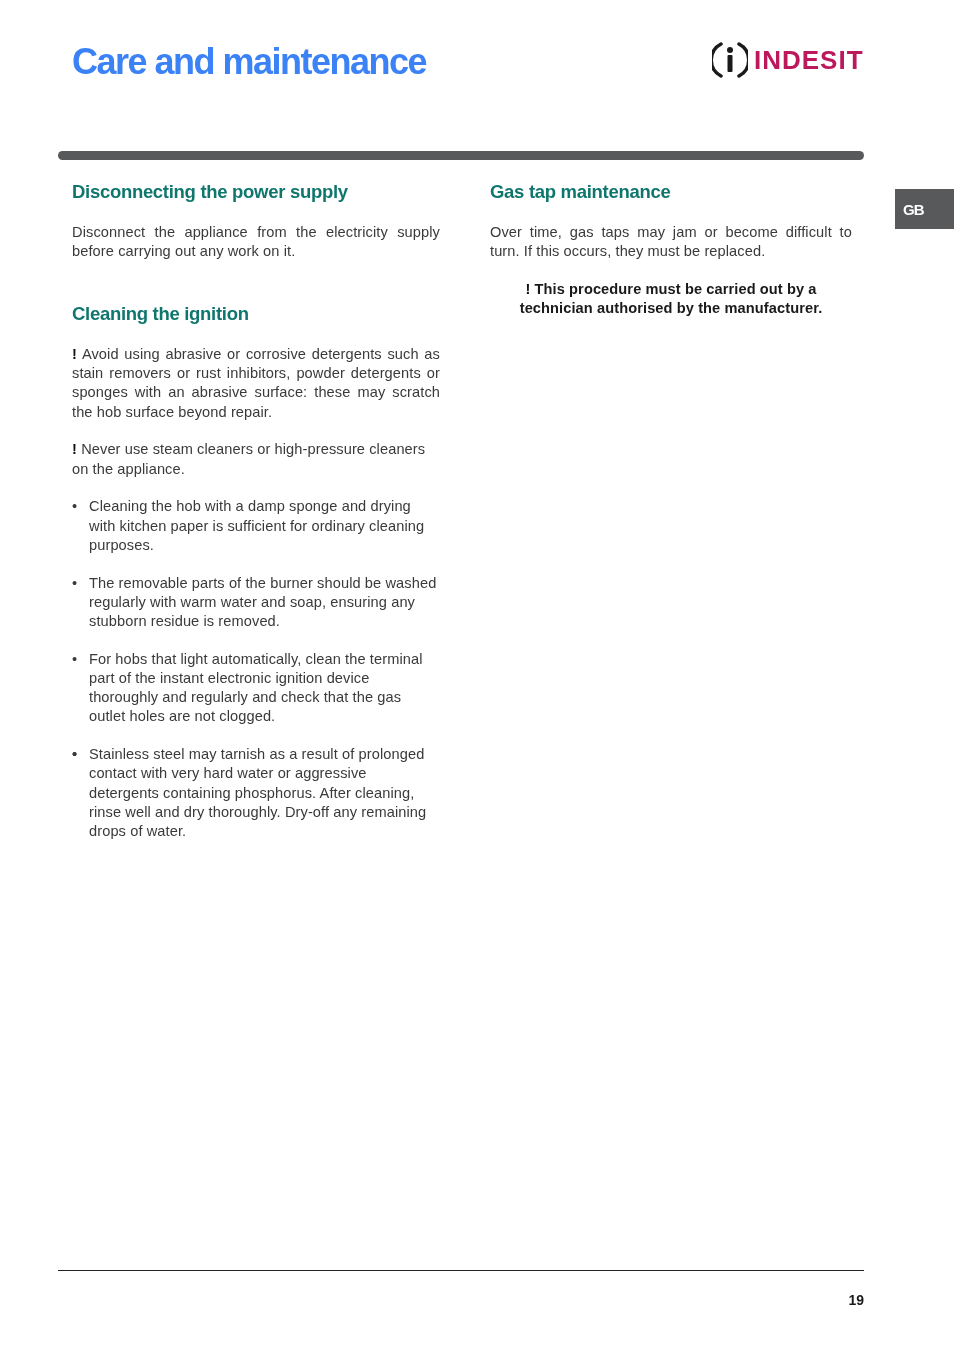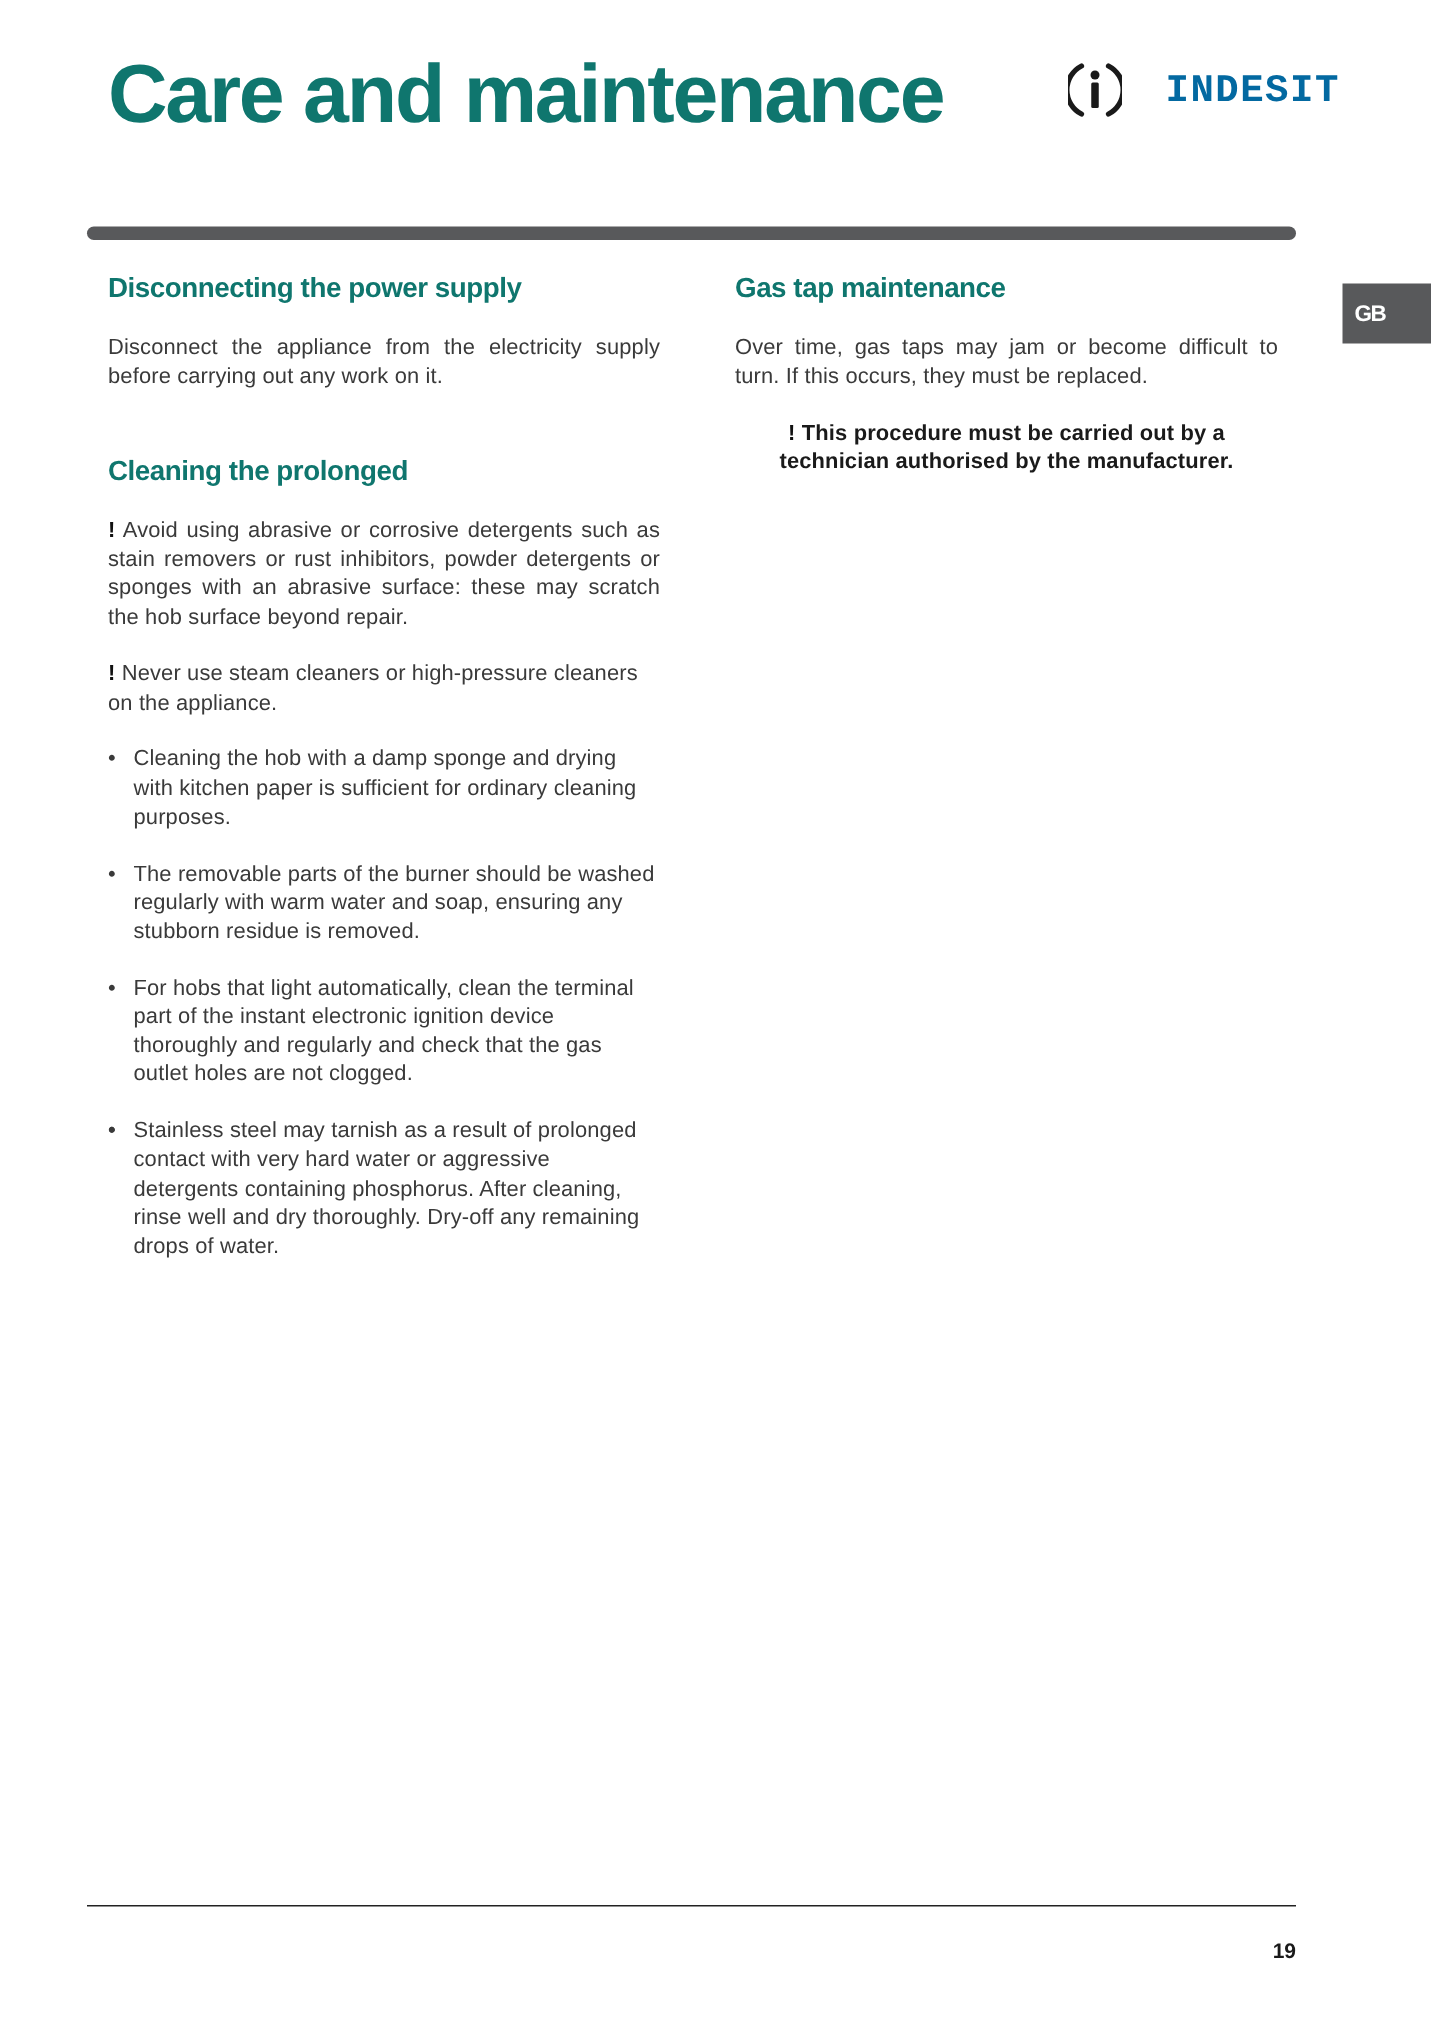--- a/index.html
+++ b/index.html
@@ -2,33 +2,33 @@
 <html><head>
   <meta charset="utf-8">
   <style>
     html, body { margin: 0; padding: 0; background: #ffffff; }
     body {
       width: 954px; height: 1351px; position: relative; overflow: hidden;
       font-family: "Liberation Sans", sans-serif; color: #2a2a2a;
     }
     .title {
       position: absolute; left: 72px; top: 34px;
-      font-size: 55px; font-weight: bold; letter-spacing: -1.5px; color: #0f766e;
+      font-size: 36px; font-weight: bold; letter-spacing: -1.5px; color: #3b82f6;
       margin: 0; line-height: 56px;
     }
     .logo {
       position: absolute; left: 712px; top: 38px; height: 44px;
       display: flex; align-items: center; gap: 6px;
     }
     .logo-mark {
       width: 36px; height: 40px; position: relative;
     }
     .logo-text {
-      font-family: Liberation Mono, monospace; font-weight: bold;
-      font-size: 26px; letter-spacing: 1px; color: #0369a1; line-height: 44px; margin-left: 23px;
+      font-family: Liberation Sans, sans-serif; font-weight: bold;
+      font-size: 26px; letter-spacing: 1px; color: #be185d; line-height: 44px;
     }
     .rule-top {
       position: absolute; left: 58px; top: 151px; width: 806px; height: 9px;
       background: #58595b; border-radius: 5px;
     }
     .lang-tab {
       position: absolute; left: 895px; top: 189px; width: 59px; height: 40px;
       background: #58595b; color: #ffffff; font-weight: bold; font-size: 15px;
       letter-spacing: -1px; display: flex; align-items: center; padding-left: 8px; box-sizing: border-box;
     }
@@ -77,21 +77,21 @@
 
 <div class="lang-tab">GB</div>
 
 <div class="col col-left">
   <section>
     <h2>Disconnecting the power supply</h2>
     <p class="block">Disconnect the appliance from the electricity supply before carrying out any work on it.</p>
   </section>
   <div class="section-gap"></div>
   <section>
-    <h2>Cleaning the prolonged</h2>
+    <h2>Cleaning the ignition</h2>
     <p class="block">
       <span class="excl">!</span>
       <span>Avoid using abrasive or corrosive detergents such as stain removers or rust inhibitors, powder detergents or sponges with an abrasive surface: these may scratch the hob surface beyond repair.</span>
     </p>
     <p class="block" style="text-align:left;">
       <span class="excl">!</span>
       <span>Never use steam cleaners or high-pressure cleaners on the appliance.</span>
     </p>
     <ul>
       <li>

